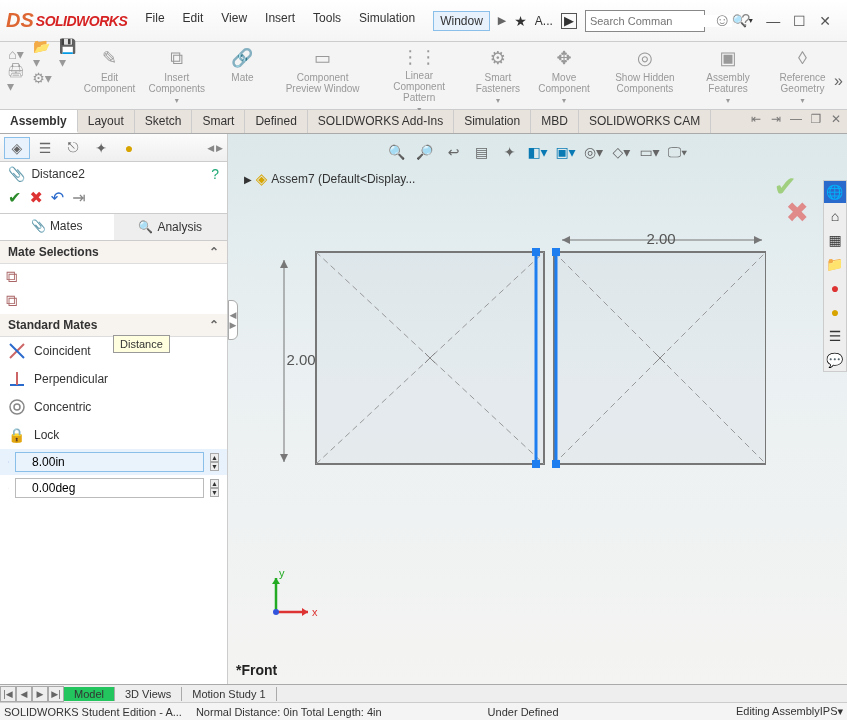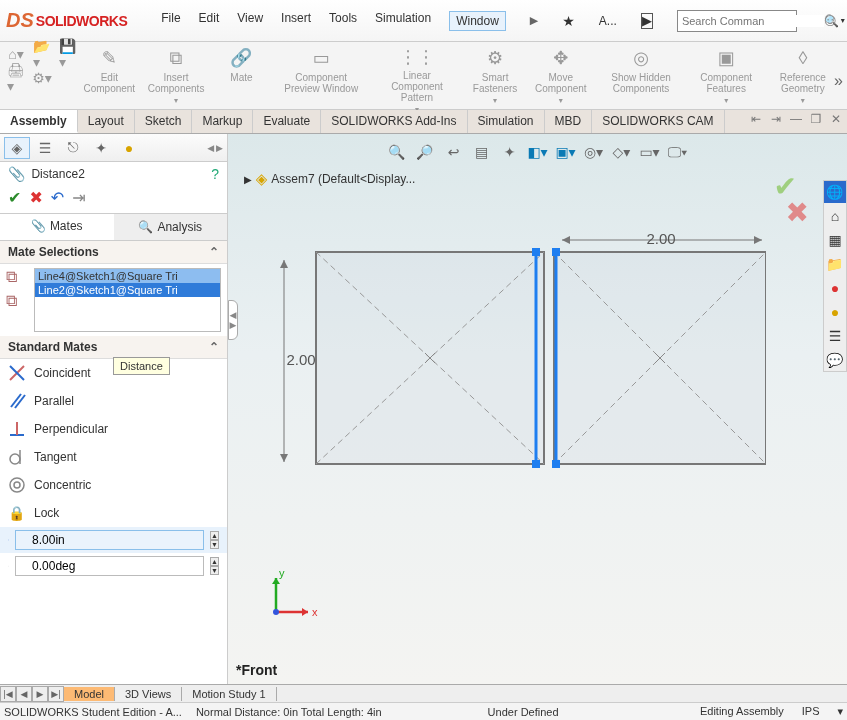--- a/index.html
+++ b/index.html
@@ -1,22 +1,22 @@
 <!DOCTYPE html>
 <html><head>
 <meta charset="utf-8">
 <style>
 * { box-sizing: border-box; margin: 0; padding: 0; font-family: "Segoe UI", Tahoma, sans-serif; }
 body { width: 847px; height: 720px; background: #fff; overflow: hidden; font-size: 12px; color: #333; position: relative; }
 
 
-.title-bar { height: 42px; background: linear-gradient(#fff, #f5f5f5); border-bottom: 1px solid #ccc; display: flex; align-items: center; padding: 0 6px; gap: 24px; }
+.title-bar { height: 42px; background: linear-gradient(#fff, #f5f5f5); border-bottom: 1px solid #ccc; display: flex; align-items: center; padding: 0 6px; gap: 8px; }
 .logo { display: flex; align-items: center; gap: 2px; }
 .logo-ds { font-size: 20px; font-style: italic; font-weight: bold; color: #d63; }
-.logo-text { font-size: 14px; font-weight: bold; color: #d62222; letter-spacing: -0.5px; }
+.logo-text { font-size: 14px; font-weight: bold; font-style: italic; color: #d62222; letter-spacing: -0.5px; }
 .menu-items { display: flex; gap: 18px; margin-left: 10px; }
 .menu-item { cursor: pointer; }
 .menu-item.boxed { border: 1px solid #8abfea; padding: 2px 6px; background: #e8f2fc; }
 .title-right { display: flex; align-items: center; gap: 10px; }
 .search-box { display: flex; align-items: center; border: 1px solid #888; background: #fff; padding: 1px 4px; height: 22px; width: 120px; }
 .search-box input { border: none; outline: none; flex: 1; font-size: 11px; }
 .win-btns { display: flex; gap: 12px; margin-left: 8px; }
 .win-btn { width: 14px; height: 14px; cursor: pointer; display: flex; align-items: center; justify-content: center; font-size: 14px; color: #555; }
 
 
@@ -98,25 +98,25 @@
 .right-icons span { width: 22px; height: 22px; display: flex; align-items: center; justify-content: center; font-size: 14px; }
 
 
 .drawing { position: absolute; top: 96px; left: 38px; }
 
 
 .bottom-tabs { height: 18px; background: #eee; border-top: 1px solid #aaa; display: flex; align-items: center; font-size: 11px; }
 .btab-nav { display: flex; }
 .btab-nav span { width: 16px; height: 16px; display: flex; align-items: center; justify-content: center; border: 1px solid #aaa; color: #666; font-size: 9px; }
 .btab { padding: 1px 10px; border-right: 1px solid #aaa; cursor: pointer; }
-.btab.active { background: #fdba74; }
+.btab.active { background: #22c55e; }
 
 
 .status-bar { height: 18px; background: #f4f4f4; border-top: 1px solid #ccc; display: flex; align-items: center; font-size: 11px; padding: 0 4px; gap: 14px; }
-.status-bar .sb-right { margin-left: auto; display: flex; gap: 18px; }
+.status-bar .sb-right { margin-left: auto; display: flex; }
 
 
 .divider { position: absolute; left: 228px; top: 300px; width: 10px; height: 40px; background: #fff; border: 1px solid #aaa; border-radius: 0 6px 6px 0; display: flex; align-items: center; justify-content: center; font-size: 9px; color: #888; }
 </style>
 </head>
 <body>
 
 <div class="title-bar">
   <div class="logo">
     <span class="logo-ds">DS</span>
@@ -194,37 +194,37 @@
       <span class="ribbon-icon">✥</span>
       <span class="ribbon-label">Move Component</span>
       <span class="ribbon-more">▾</span>
     </div>
   <div class="ribbon-group">
       <span class="ribbon-icon">◎</span>
       <span class="ribbon-label">Show Hidden Components</span>
     </div>
   <div class="ribbon-group">
       <span class="ribbon-icon">▣</span>
-      <span class="ribbon-label">Component Features</span>
+      <span class="ribbon-label">Assembly Features</span>
       <span class="ribbon-more">▾</span>
     </div>
   <div class="ribbon-group">
       <span class="ribbon-icon">◊</span>
       <span class="ribbon-label">Reference Geometry</span>
       <span class="ribbon-more">▾</span>
     </div>
   <span class="qat-more">»</span>
 </div>
 
 <div class="tabstrip">
   <span class="tab active">Assembly</span>
   <span class="tab">Layout</span>
   <span class="tab">Sketch</span>
-  <span class="tab">Markup</span>
-  <span class="tab">Evaluate</span>
+  <span class="tab">Smart</span>
+  <span class="tab">Defined</span>
   <span class="tab">SOLIDWORKS Add-Ins</span>
   <span class="tab">Simulation</span>
   <span class="tab">MBD</span>
   <span class="tab">SOLIDWORKS CAM</span>
   <div class="tabstrip-right">
     <span>⇤</span>
     <span>⇥</span>
     <span>—</span>
     <span>❐</span>
     <span>✕</span>
@@ -267,58 +267,40 @@
 
     <div class="section-header">
       <span>Mate Selections</span>
       <span class="chev">⌃</span>
     </div>
     <div class="selections-body">
       <div class="sel-icons">
         <span>⧉</span>
         <span>⧉</span>
       </div>
-      <div class="sel-list">
-        <div class="sel-item">Line4@Sketch1@Square Tri</div>
-        <div class="sel-item focus">Line2@Sketch1@Square Tri</div>
-      </div>
     </div>
 
     <div class="section-header">
       <span>Standard Mates</span>
       <span class="chev">⌃</span>
     </div>
     <div class="mates-list" style="position:relative;">
       <div class="mate-row">
         <svg class="mate-ic" viewBox="0 0 18 18">
             <line x1="2" y1="16" x2="16" y2="2" stroke="#c66" stroke-width="2"></line>
             <line x1="2" y1="2" x2="16" y2="16" stroke="#2a6acc" stroke-width="2"></line>
           </svg>
         <span>Coincident</span>
       </div>
       <div class="mate-row">
         <svg class="mate-ic" viewBox="0 0 18 18">
-            <line x1="3" y1="15" x2="13" y2="2" stroke="#2a6acc" stroke-width="2"></line>
-            <line x1="7" y1="16" x2="17" y2="3" stroke="#2a6acc" stroke-width="2"></line>
-          </svg>
-        <span>Parallel</span>
-      </div>
-      <div class="mate-row">
-        <svg class="mate-ic" viewBox="0 0 18 18">
             <line x1="2" y1="15" x2="16" y2="15" stroke="#2a6acc" stroke-width="2"></line>
             <line x1="9" y1="15" x2="9" y2="2" stroke="#c66" stroke-width="2"></line>
           </svg>
         <span>Perpendicular</span>
-      </div>
-      <div class="mate-row">
-        <svg class="mate-ic" viewBox="0 0 18 18">
-            <circle cx="7" cy="11" r="5" fill="none" stroke="#888" stroke-width="1.5"></circle>
-            <line x1="12" y1="2" x2="12" y2="16" stroke="#888" stroke-width="1.5"></line>
-          </svg>
-        <span>Tangent</span>
       </div>
       <div class="mate-row">
         <svg class="mate-ic" viewBox="0 0 18 18">
             <circle cx="9" cy="9" r="7" fill="none" stroke="#888" stroke-width="1.5"></circle>
             <circle cx="9" cy="9" r="3" fill="none" stroke="#888" stroke-width="1.5"></circle>
           </svg>
         <span>Concentric</span>
       </div>
       <div class="mate-row">
         <span class="mate-ic" style="font-size:14px;color:#888;display:flex;align-items:center;justify-content:center;">🔒</span>

